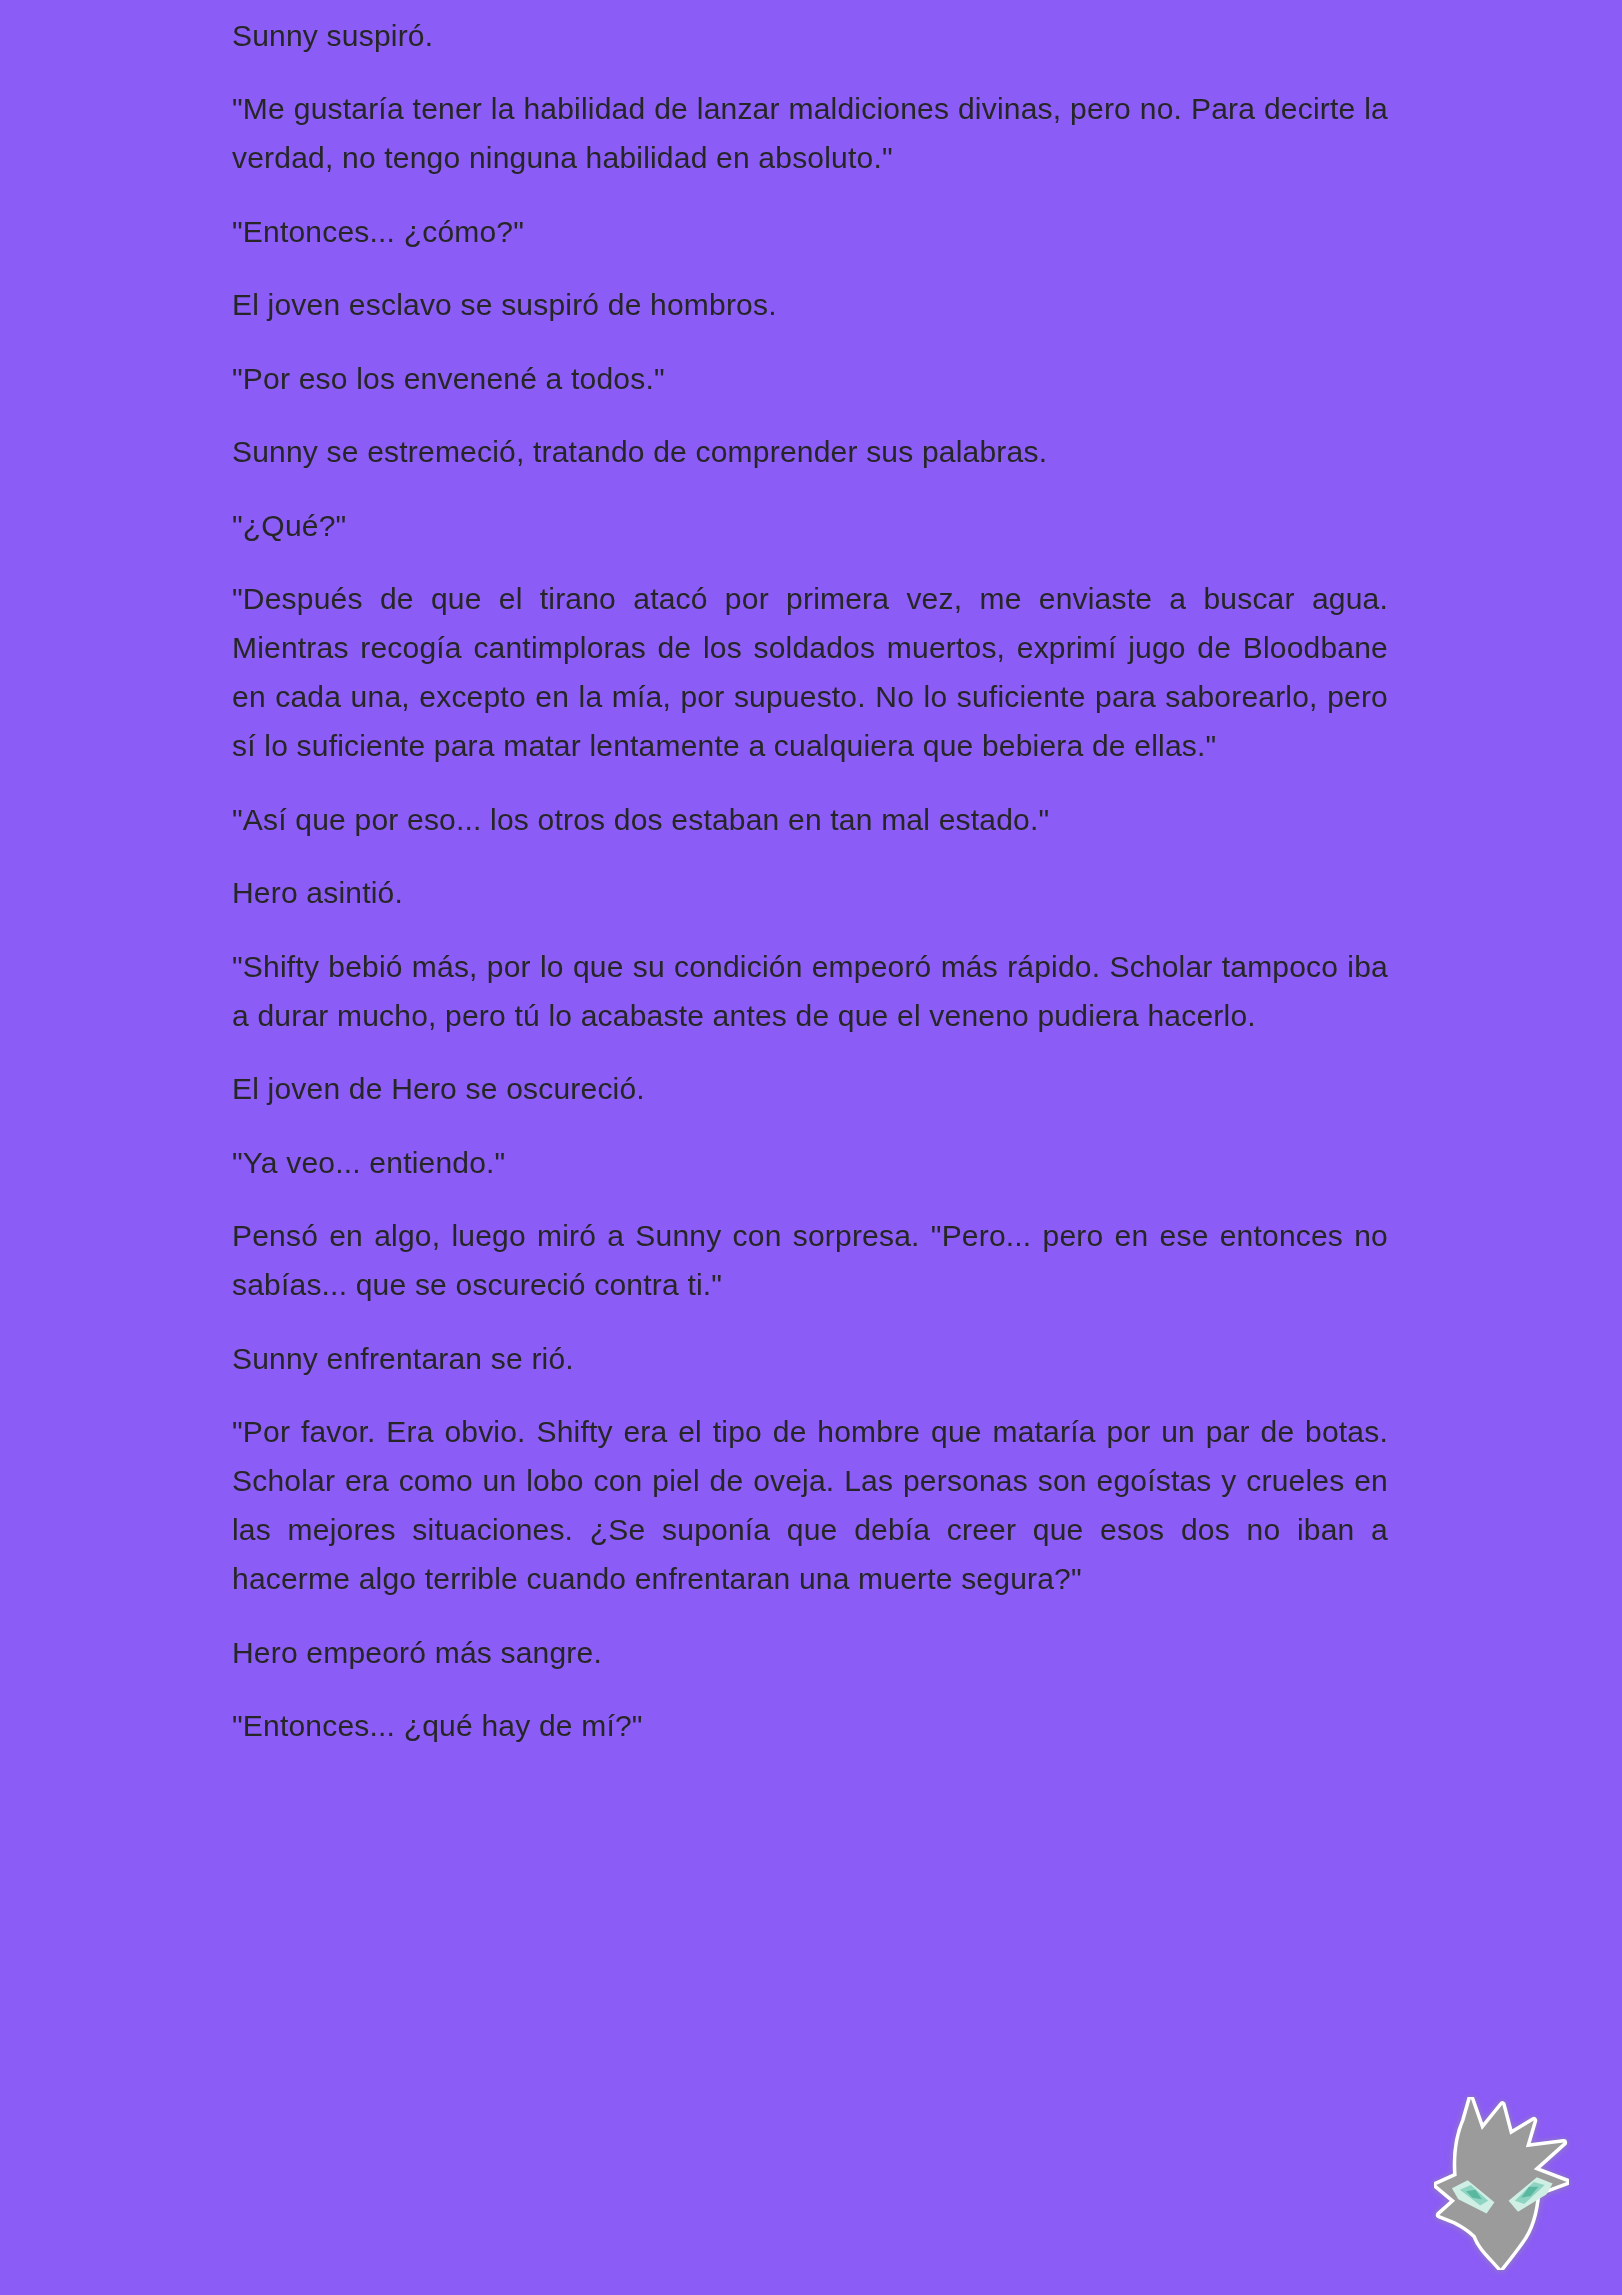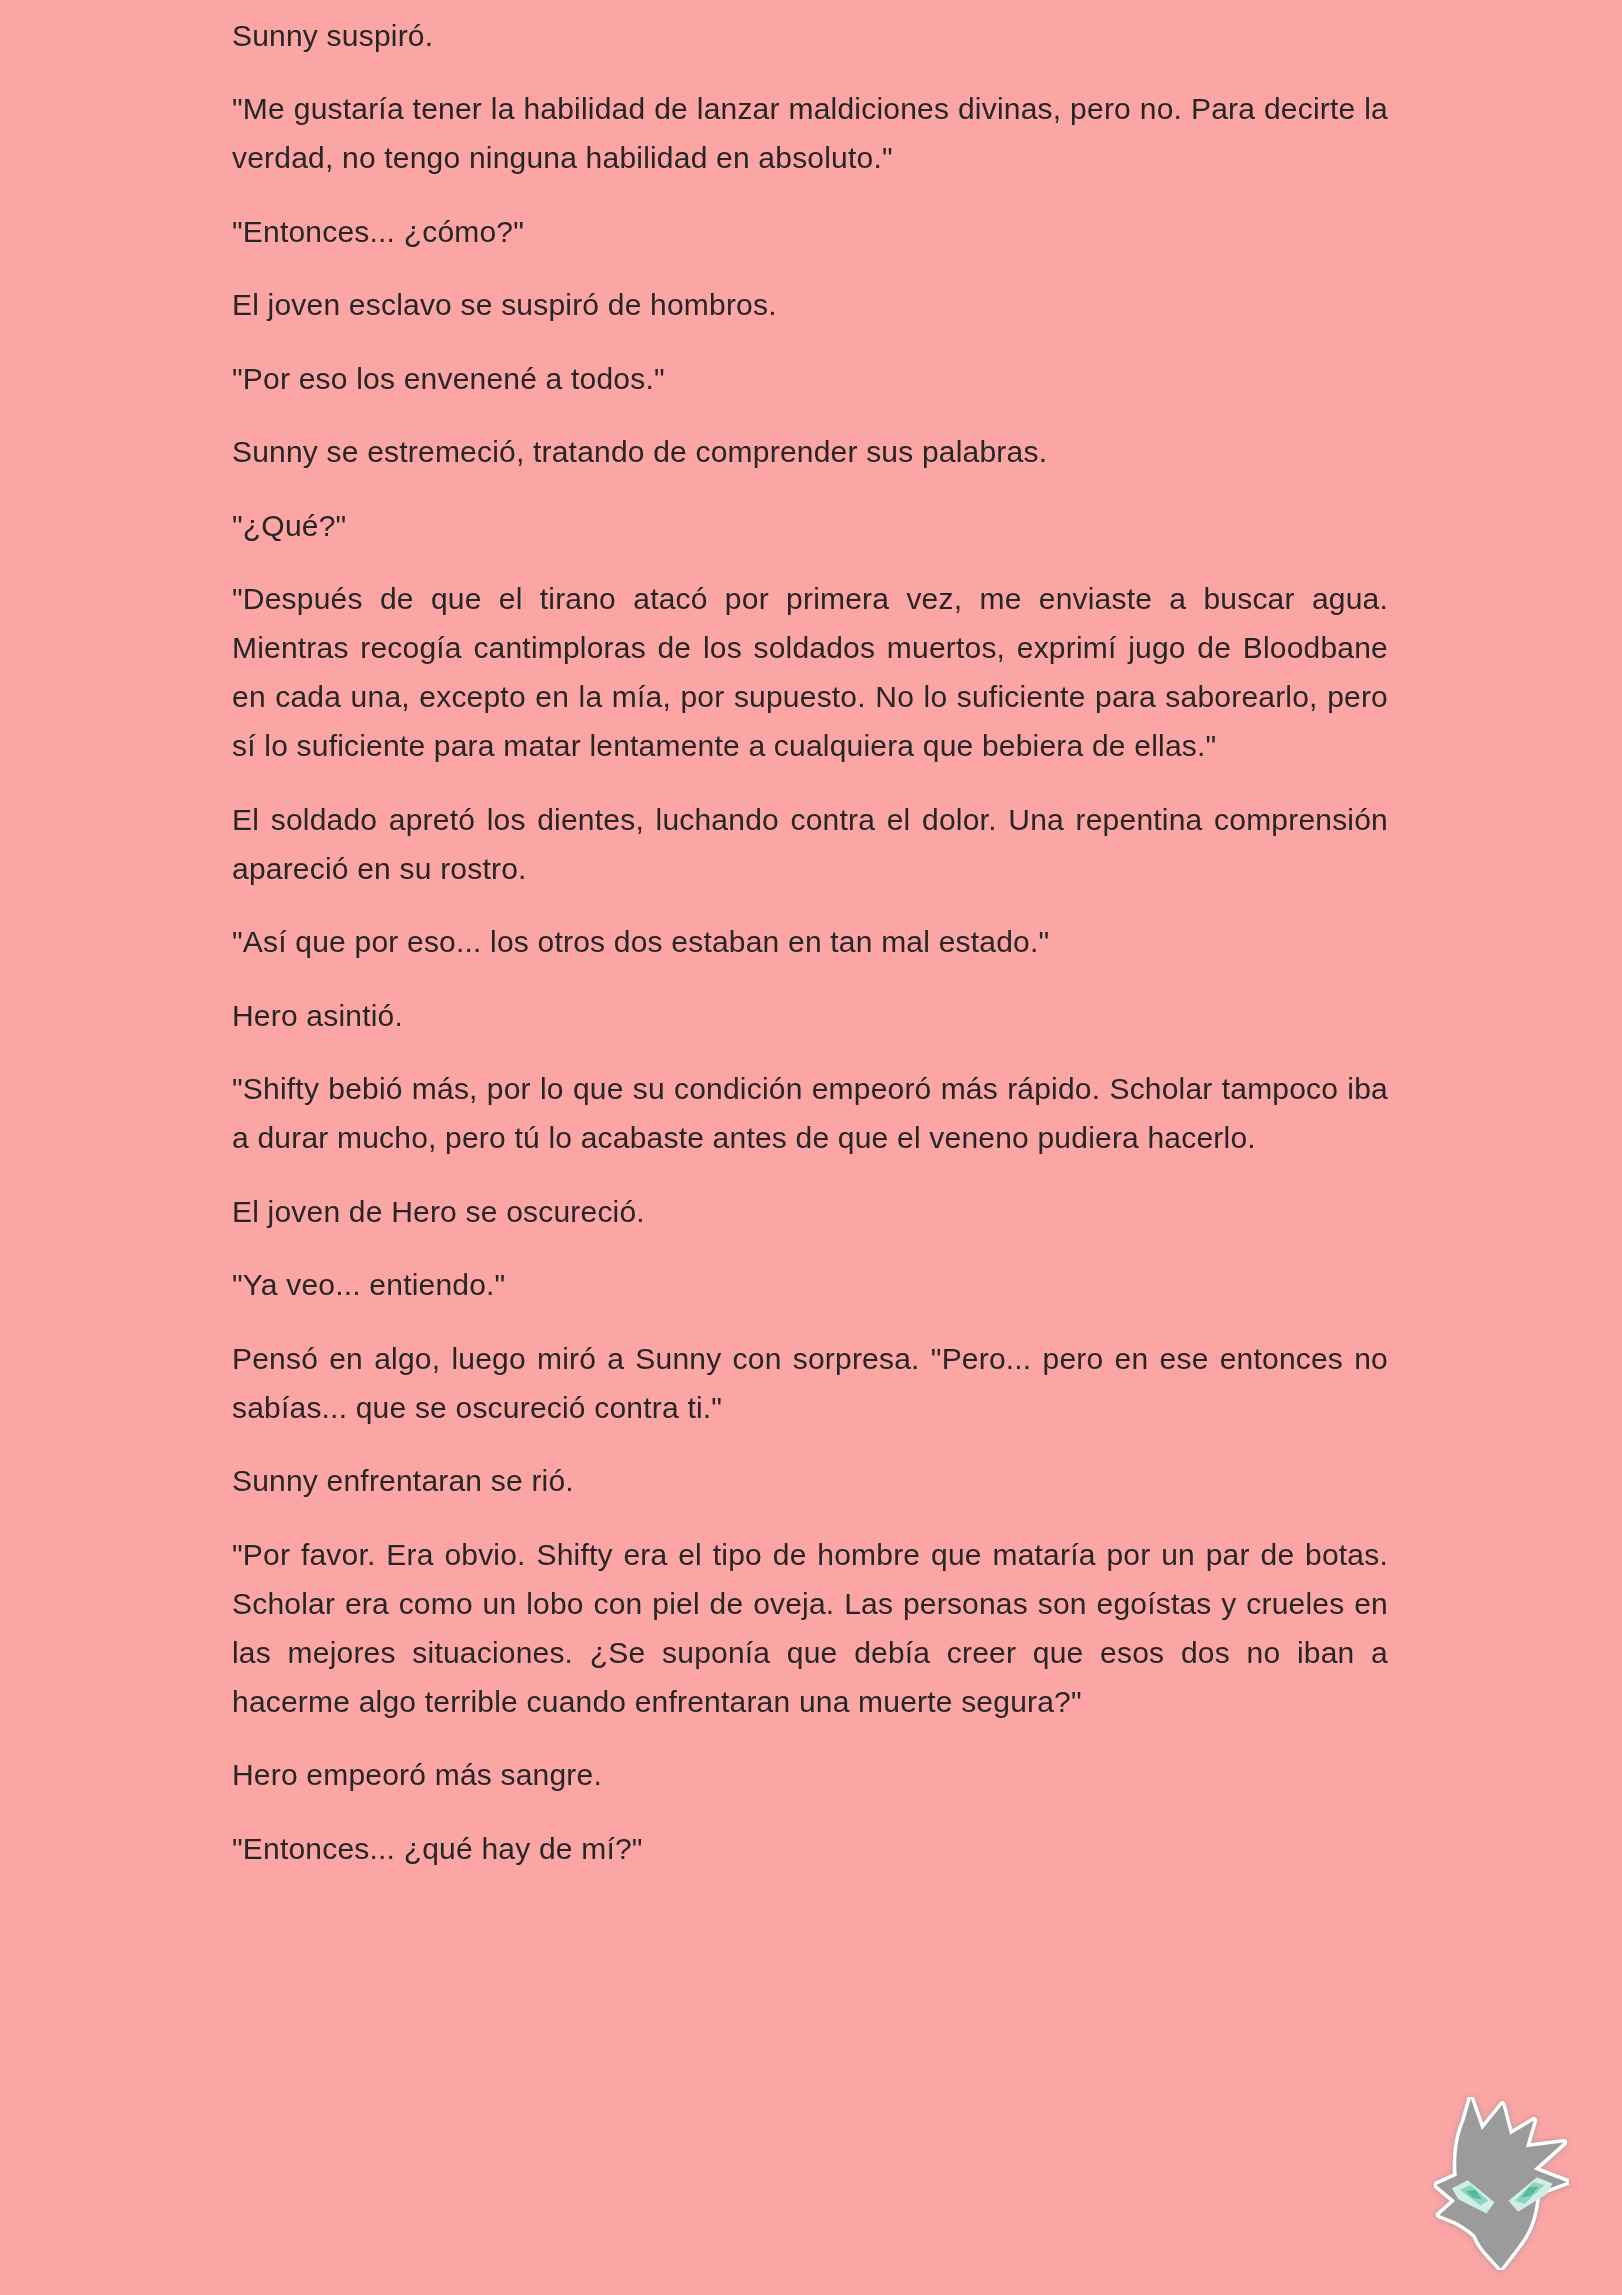--- a/index.html
+++ b/index.html
@@ -7,21 +7,21 @@
     width: 1623px;
     height: 2295px;
     background: #ffffff;
     position: relative;
     overflow: hidden;
     font-family: "Liberation Sans", sans-serif;
   }
   .page {
     position: absolute;
     inset: 0;
-    background: #fca5a5;
+    background: #8b5cf6;
   }
   .text-column {
     position: absolute;
     left: 232px;
     top: 10.7px;
     width: 1156px;
   }
   .para {
     margin: 0 0 24.5px 0;
     font-size: 30px;
@@ -53,21 +53,20 @@
 
   <section class="text-column" style="color: rgb(38, 38, 38);">
       <p class="para">Sunny suspiró.</p>
       <p class="para">"Me gustaría tener la habilidad de lanzar maldiciones divinas, pero no. Para decirte la verdad, no tengo ninguna habilidad en absoluto."</p>
       <p class="para">"Entonces... ¿cómo?"</p>
       <p class="para">El joven esclavo se suspiró de hombros.</p>
       <p class="para">"Por eso los envenené a todos."</p>
       <p class="para">Sunny se estremeció, tratando de comprender sus palabras.</p>
       <p class="para">"¿Qué?"</p>
       <p class="para">"Después de que el tirano atacó por primera vez, me enviaste a buscar agua. Mientras recogía cantimploras de los soldados muertos, exprimí jugo de Bloodbane en cada una, excepto en la mía, por supuesto. No lo suficiente para saborearlo, pero sí lo suficiente para matar lentamente a cualquiera que bebiera de ellas."</p>
-      <p class="para">El soldado apretó los dientes, luchando contra el dolor. Una repentina comprensión apareció en su rostro.</p>
       <p class="para">"Así que por eso... los otros dos estaban en tan mal estado."</p>
       <p class="para">Hero asintió.</p>
       <p class="para">"Shifty bebió más, por lo que su condición empeoró más rápido. Scholar tampoco iba a durar mucho, pero tú lo acabaste antes de que el veneno pudiera hacerlo.</p>
       <p class="para">El joven de Hero se oscureció.</p>
       <p class="para">"Ya veo... entiendo."</p>
       <p class="para">Pensó en algo, luego miró a Sunny con sorpresa. "Pero... pero en ese entonces no sabías... que se oscureció contra ti."</p>
       <p class="para">Sunny enfrentaran se rió.</p>
       <p class="para">"Por favor. Era obvio. Shifty era el tipo de hombre que mataría por un par de botas. Scholar era como un lobo con piel de oveja. Las personas son egoístas y crueles en las mejores situaciones. ¿Se suponía que debía creer que esos dos no iban a hacerme algo terrible cuando enfrentaran una muerte segura?"</p>
       <p class="para">Hero empeoró más sangre.</p>
       <p class="para">"Entonces... ¿qué hay de mí?"</p>

